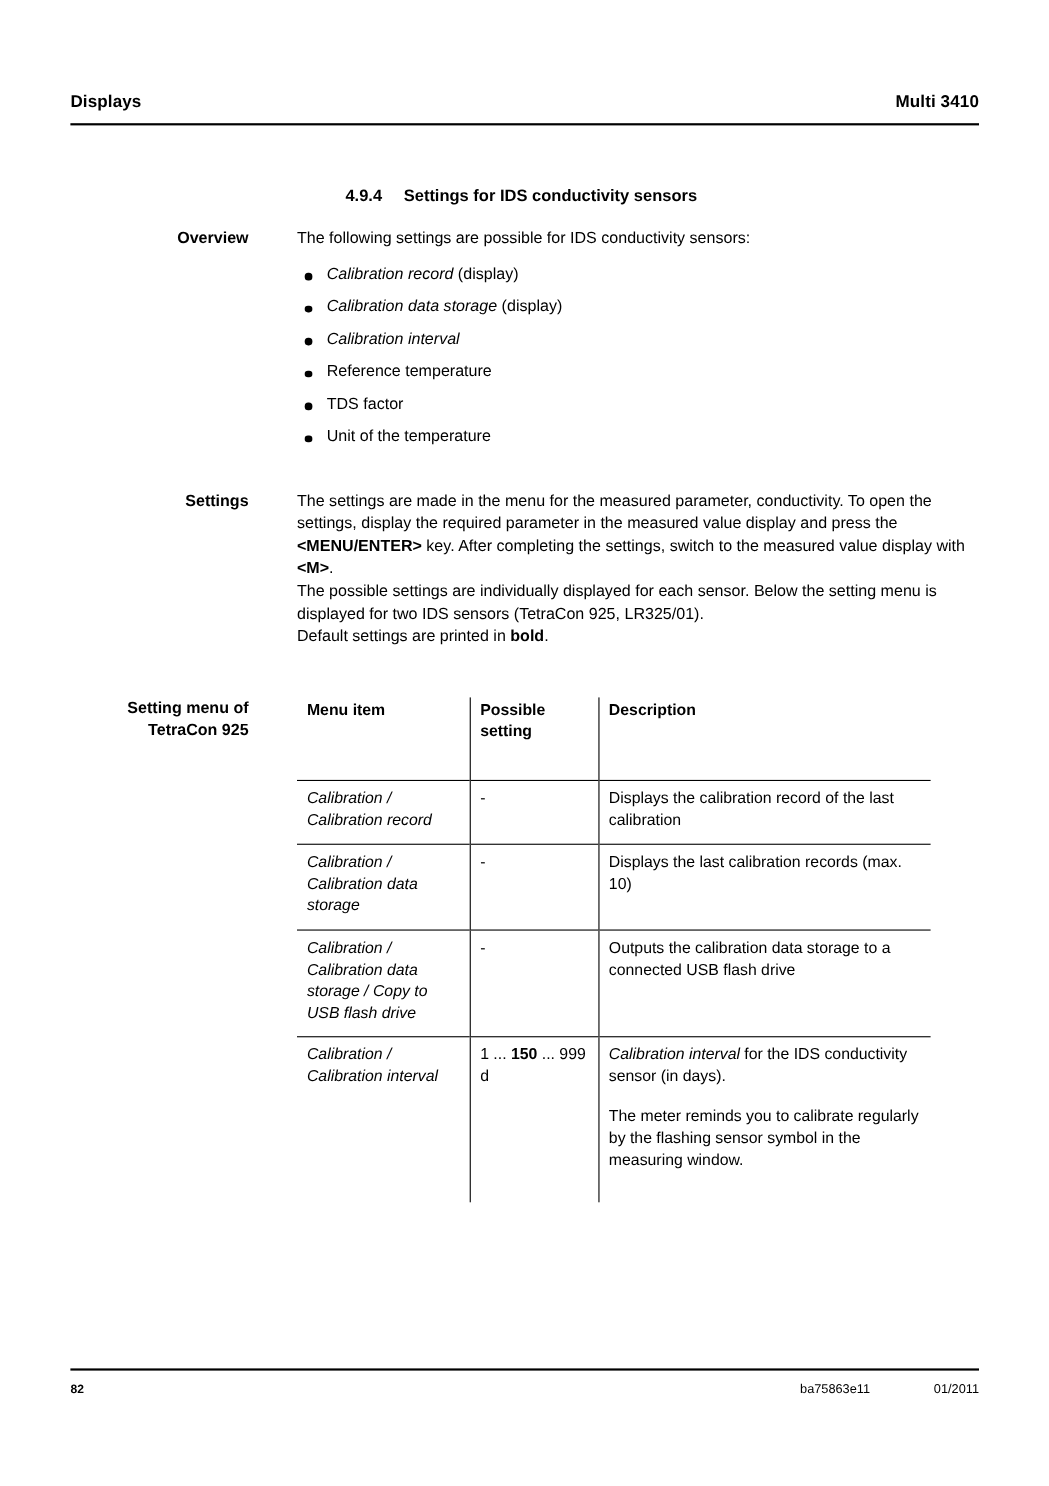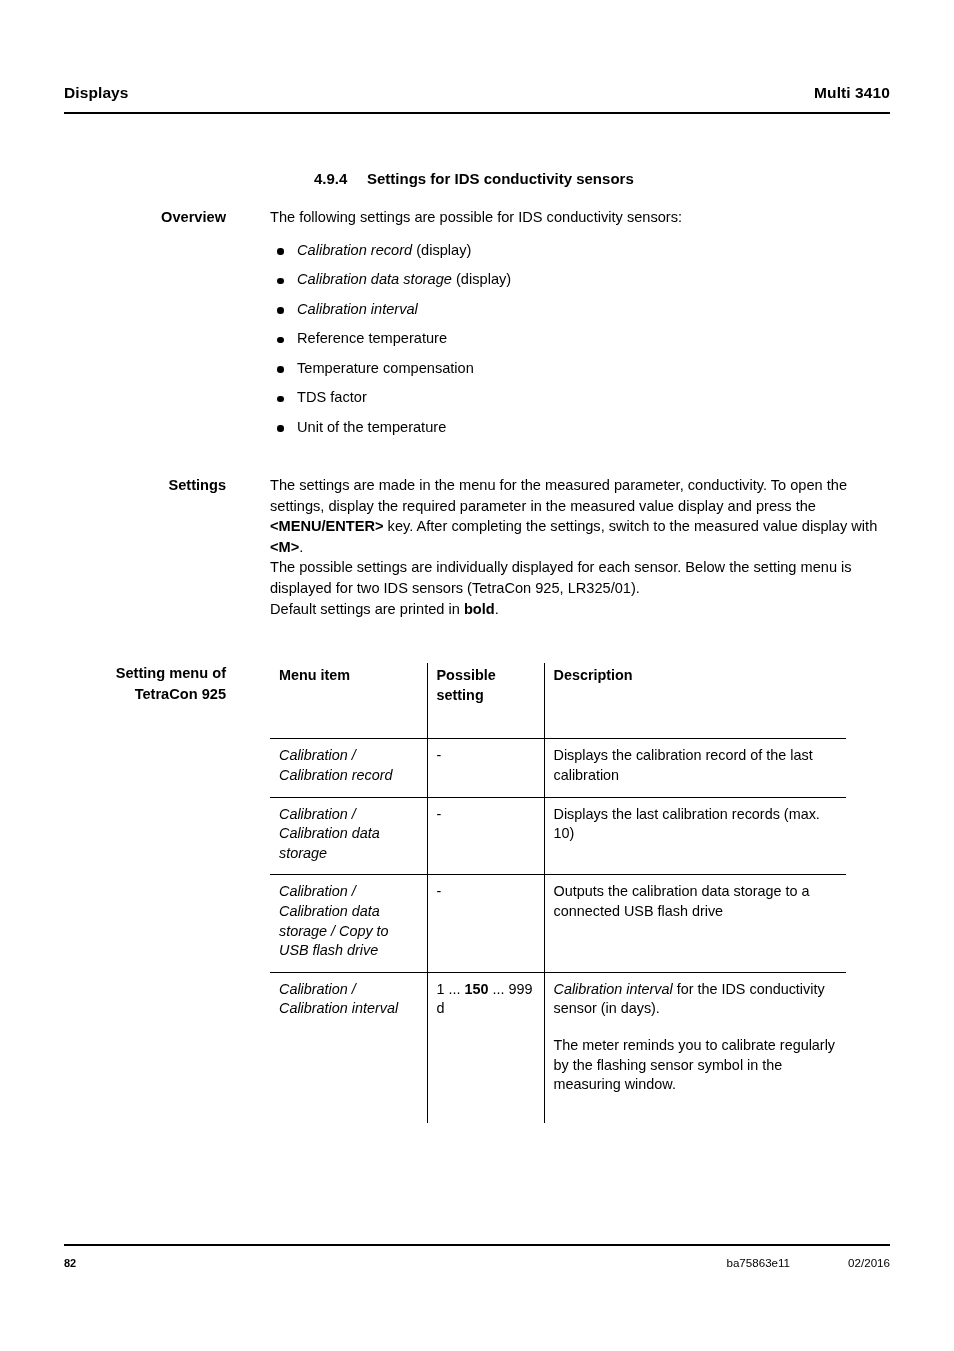--- a/index.html
+++ b/index.html
@@ -212,24 +212,20 @@
             <span class="dot"></span>
             <span class="it">Calibration data storage</span><span> (display)</span>
           </li>
           <li>
             <span class="dot"></span>
             <span class="it">Calibration interval</span><span></span>
           </li>
           <li>
             <span class="dot"></span>
             <span>Reference temperature</span>
-          </li>
-          <li>
-            <span class="dot"></span>
-            <span>Temperature compensation</span>
           </li>
           <li>
             <span class="dot"></span>
             <span>TDS factor</span>
           </li>
           <li>
             <span class="dot"></span>
             <span>Unit of the temperature</span>
           </li>
         </ul>
@@ -291,17 +287,17 @@
       </table>
     </div>
 
   </div>
 
   <div class="footer-rule"></div>
   <div class="footer">
     <span class="page-num">82</span>
     <span class="footer-right">
       <span>ba75863e11</span>
-      <span>02/2016</span>
+      <span>01/2011</span>
     </span>
   </div>
 
 </div>
 
 </body></html>

